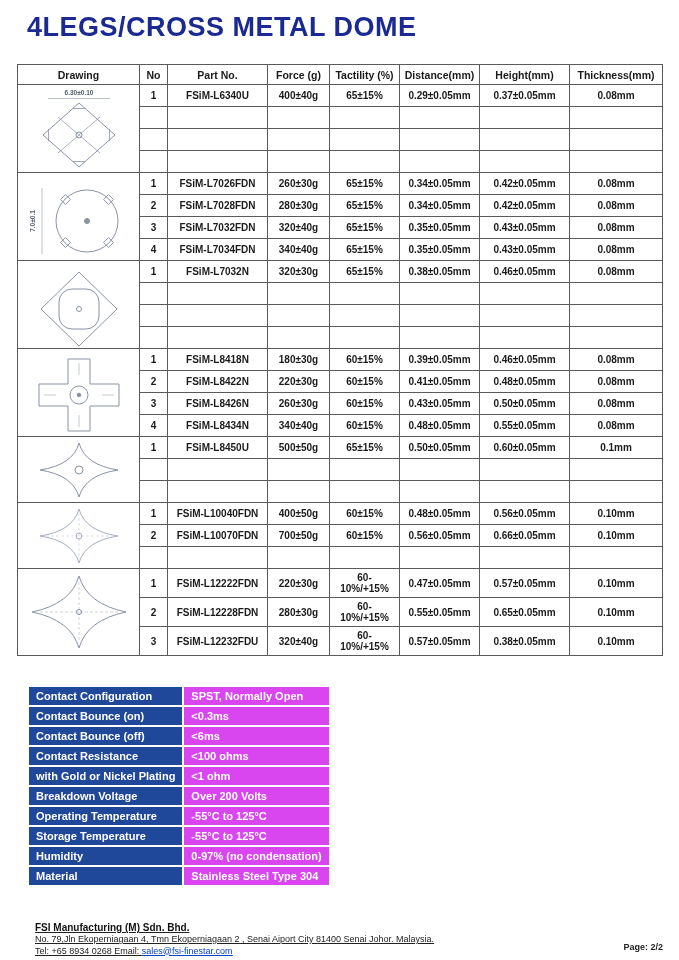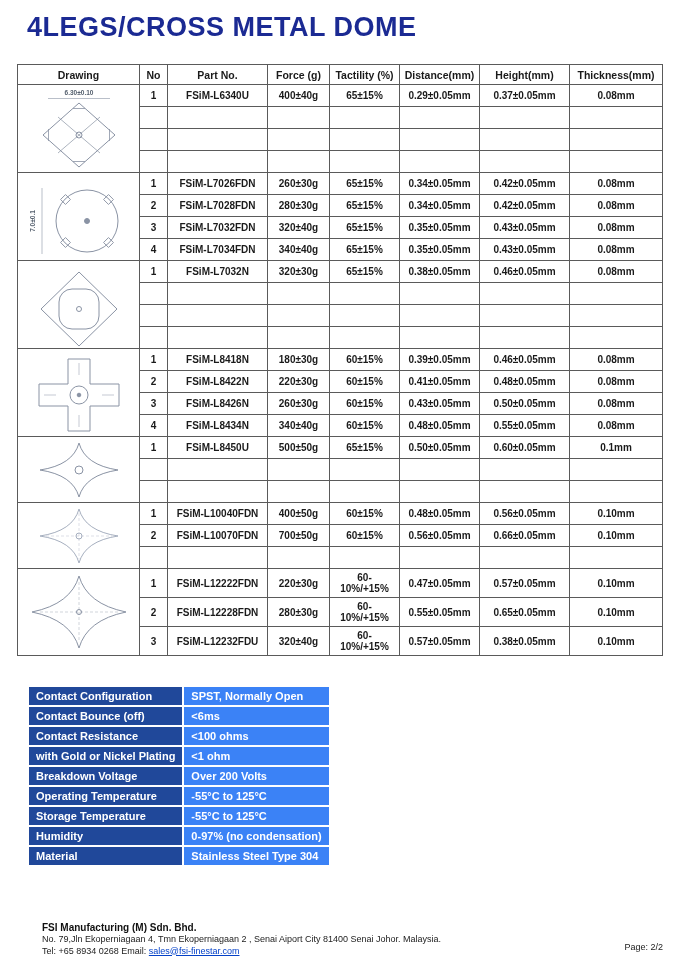--- a/index.html
+++ b/index.html
@@ -34,31 +34,31 @@
   table.specs {
     position: absolute; left: 27px; top: 685px;
     border-collapse: separate; border-spacing: 2px;
   }
   .specs td {
     font-size: 11px; font-weight: bold; color: #ffffff;
     padding: 3px 7px; height: 15px; vertical-align: middle;
     white-space: nowrap;
   }
   .spec-label { background: #20489a; width: 133px; }
-  .spec-value { background: #3b82f6; min-width: 126px; margin-left: 44px; }
+  .spec-value { background: #d946ef; min-width: 126px; margin-left: 44px; }
 
   .footer {
-    position: absolute; left: 42px; top: 921px;
-    font-size: 9px; color: #222; line-height: 1.3;
+    position: absolute; left: 35px; top: 921px;
+    font-size: 9px; color: #222; line-height: 1.3; text-decoration: underline;
   }
   .company { font-weight: bold; font-size: 10px; color: #111; }
   .email { color: #0441c8; text-decoration: underline; }
   .page-label {
     position: absolute; right: 16px; top: 942px;
-    font-size: 9px; font-weight: normal; color: #222;
+    font-size: 9px; font-weight: bold; color: #222;
   }
 </style>
 </head>
 <body>
 
 <div class="page">
   <h1 class="title">4LEGS/CROSS METAL DOME</h1>
 
   <table class="main">
     <colgroup>
@@ -374,20 +374,24 @@
       </tbody>
   </table>
 
   <table class="specs">
     <tbody id="spec-tbody">
         <tr>
           <td class="spec-label">Contact Configuration</td>
           <td class="spec-value">SPST, Normally Open</td>
         </tr>
         <tr>
+          <td class="spec-label">Contact Bounce (on)</td>
+          <td class="spec-value">&lt;0.3ms</td>
+        </tr>
+        <tr>
           <td class="spec-label">Contact Bounce (off)</td>
           <td class="spec-value">&lt;6ms</td>
         </tr>
         <tr>
           <td class="spec-label">Contact Resistance</td>
           <td class="spec-value">&lt;100 ohms</td>
         </tr>
         <tr>
           <td class="spec-label">with Gold or Nickel Plating</td>
           <td class="spec-value">&lt;1 ohm</td>

